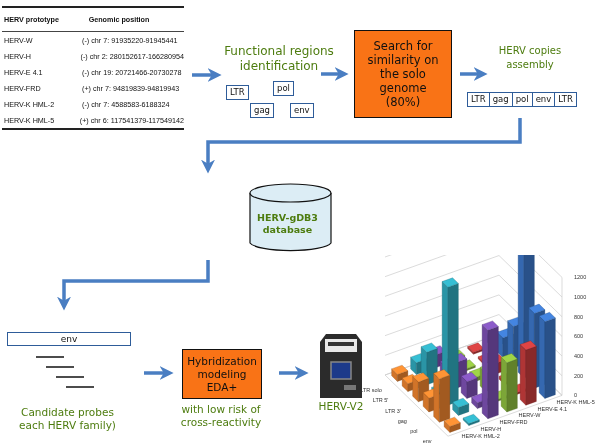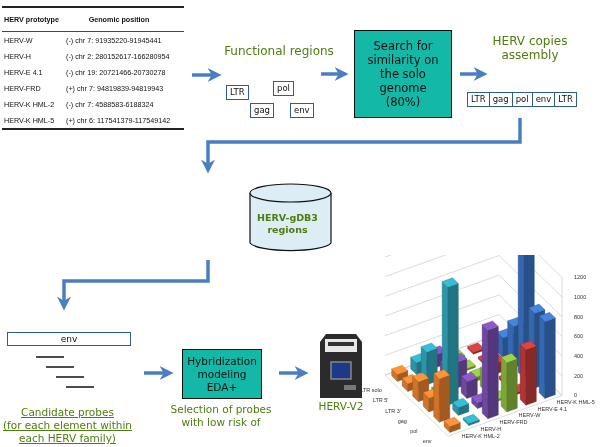--- a/index.html
+++ b/index.html
@@ -5,23 +5,23 @@
   html, body { margin:0; padding:0; background:#fff; }
   body { width:600px; height:447px; position:relative; overflow:hidden; font-family:"Liberation Sans", sans-serif; color:#111; }
   .abs { position:absolute; }
   
   .tbl { left:2px; top:6px; width:182px; border-top:2px solid #222; border-bottom:2px solid #222; font-family:"Liberation Sans", sans-serif; font-size:7.2px; }
   .tbl .hdr { display:flex; border-bottom:1px solid #444; height:23px; align-items:center; font-weight:bold; }
   .tbl .hdr .c1 { width:58px; padding-left:2px; line-height:8px; }
   .tbl .hdr .c2 { flex:1; text-align:center; padding-right:8px; }
   .tbl .row { display:flex; height:16px; align-items:center; }
   .tbl .row .c1 { width:62px; padding-left:2px; }
-  .tbl .row .c2 { flex:1; white-space:nowrap; }
+  .tbl .row .c2 { flex:1; white-space:nowrap;margin-left:16px; }
   .lbl { font-family:"DejaVu Sans", sans-serif; text-align:center; color:#4d7c0f; }
-  .box { border:1px solid #111; background:#14b8a6; display:flex; align-items:center; justify-content:center; text-align:center; font-family:"DejaVu Sans", sans-serif; }
+  .box { border:1px solid #111; background:#f97316; display:flex; align-items:center; justify-content:center; text-align:center; font-family:"DejaVu Sans", sans-serif; }
   .tag { border:1.5px solid #2e5c99; font-family:"DejaVu Sans", sans-serif; font-size:8.5px; padding:0 3px; height:13px; line-height:13px; background:#fff; }
   .seg { display:flex; border:1.5px solid #2e5c99; }
   .seg span { border-right:1.5px solid #2e5c99; font-family:"DejaVu Sans", sans-serif; font-size:8.5px; padding:0 3px; line-height:13px; height:13px; }
   .seg span:last-child { border-right:none; }
   svg text { font-family:"Liberation Sans", sans-serif; }
 </style>
 </head>
 <body>
 
 <div class="abs tbl">
@@ -81,71 +81,71 @@
   <g stroke="#111" stroke-width="1.5">
     <line x1="36" y1="357" x2="64" y2="357"></line>
     <line x1="46" y1="367" x2="74" y2="367"></line>
     <line x1="56" y1="377" x2="84" y2="377"></line>
     <line x1="66" y1="387" x2="94" y2="387"></line>
   </g>
 </svg>
 
 <div class="abs lbl" style="left:214px;top:44px;width:130px;font-size:12px;line-height:15px;">
   <div>Functional regions</div>
+  <div>identification</div>
 </div>
 <div class="abs tag" style="left:226px;top:85px;">LTR</div>
 <div class="abs tag" style="left:273px;top:81px;">pol</div>
 <div class="abs tag" style="left:250px;top:103px;">gag</div>
 <div class="abs tag" style="left:290px;top:103px;">env</div>
 
 <div class="abs box" style="left:354px;top:30px;width:96px;height:86px;font-size:11.5px;line-height:14px;">
   <div>
     <div>Search for</div>
     <div>similarity on</div>
     <div>the solo</div>
     <div>genome</div>
     <div>(80%)</div>
   </div>
 </div>
 
-<div class="abs lbl" style="left:480px;top:34px;width:100px;font-size:12px;line-height:14px;">
+<div class="abs lbl" style="left:480px;top:44px;width:100px;font-size:10px;line-height:14px;">
   <div>HERV copies</div>
   <div>assembly</div>
 </div>
 <div class="abs seg" style="left:467px;top:92px;">
   <span>LTR</span>
   <span>gag</span>
   <span>pol</span>
   <span>env</span>
   <span>LTR</span>
 </div>
 
 <div class="abs lbl" style="left:250px;top:212px;width:75px;font-size:9.5px;line-height:12px;font-weight:bold;">
   <div>HERV-gDB3</div>
-  <div>regions</div>
+  <div>database</div>
 </div>
 
 <div class="abs" style="left:7px;top:332px;width:122px;height:12px;border:1.5px solid #2e5c99;font-family:'DejaVu Sans',sans-serif;font-size:9px;text-align:center;line-height:12px;">env</div>
 
-<div class="abs lbl" style="left:0px;top:406px;width:135px;font-size:10.5px;line-height:13px;text-decoration:underline;">
+<div class="abs lbl" style="left:0px;top:406px;width:135px;font-size:10.5px;line-height:13px;">
   <div>Candidate probes</div>
-  <div>(for each element within</div>
   <div>each HERV family)</div>
 </div>
 
 <div class="abs box" style="left:182px;top:349px;width:78px;height:48px;font-size:10.5px;line-height:13px;">
   <div>
     <div>Hybridization</div>
     <div>modeling</div>
     <div>EDA+</div>
   </div>
 </div>
 <div class="abs lbl" style="left:165px;top:403px;width:112px;font-size:10.5px;line-height:13px;">
-  <div>Selection of probes</div>
   <div>with low risk of</div>
+  <div>cross-reactivity</div>
 </div>
 
 <svg class="abs" style="left:320px;top:334px" width="42" height="64">
   <path d="M6,0 L36,0 L42,8 L42,64 L0,64 L0,8 Z" fill="#2b2b2b"></path>
   <rect x="5" y="5" width="32" height="13" fill="#e8e8e8"></rect>
   <rect x="8" y="8" width="26" height="4" fill="#333"></rect>
   <rect x="11" y="28" width="20" height="17" fill="#1d3a8a" stroke="#888" stroke-width="1.5"></rect>
   <rect x="24" y="51" width="12" height="5" fill="#777"></rect>
 </svg>
 <div class="abs lbl" style="left:308px;top:400px;width:66px;font-size:10.5px;">HERV-V2</div>

